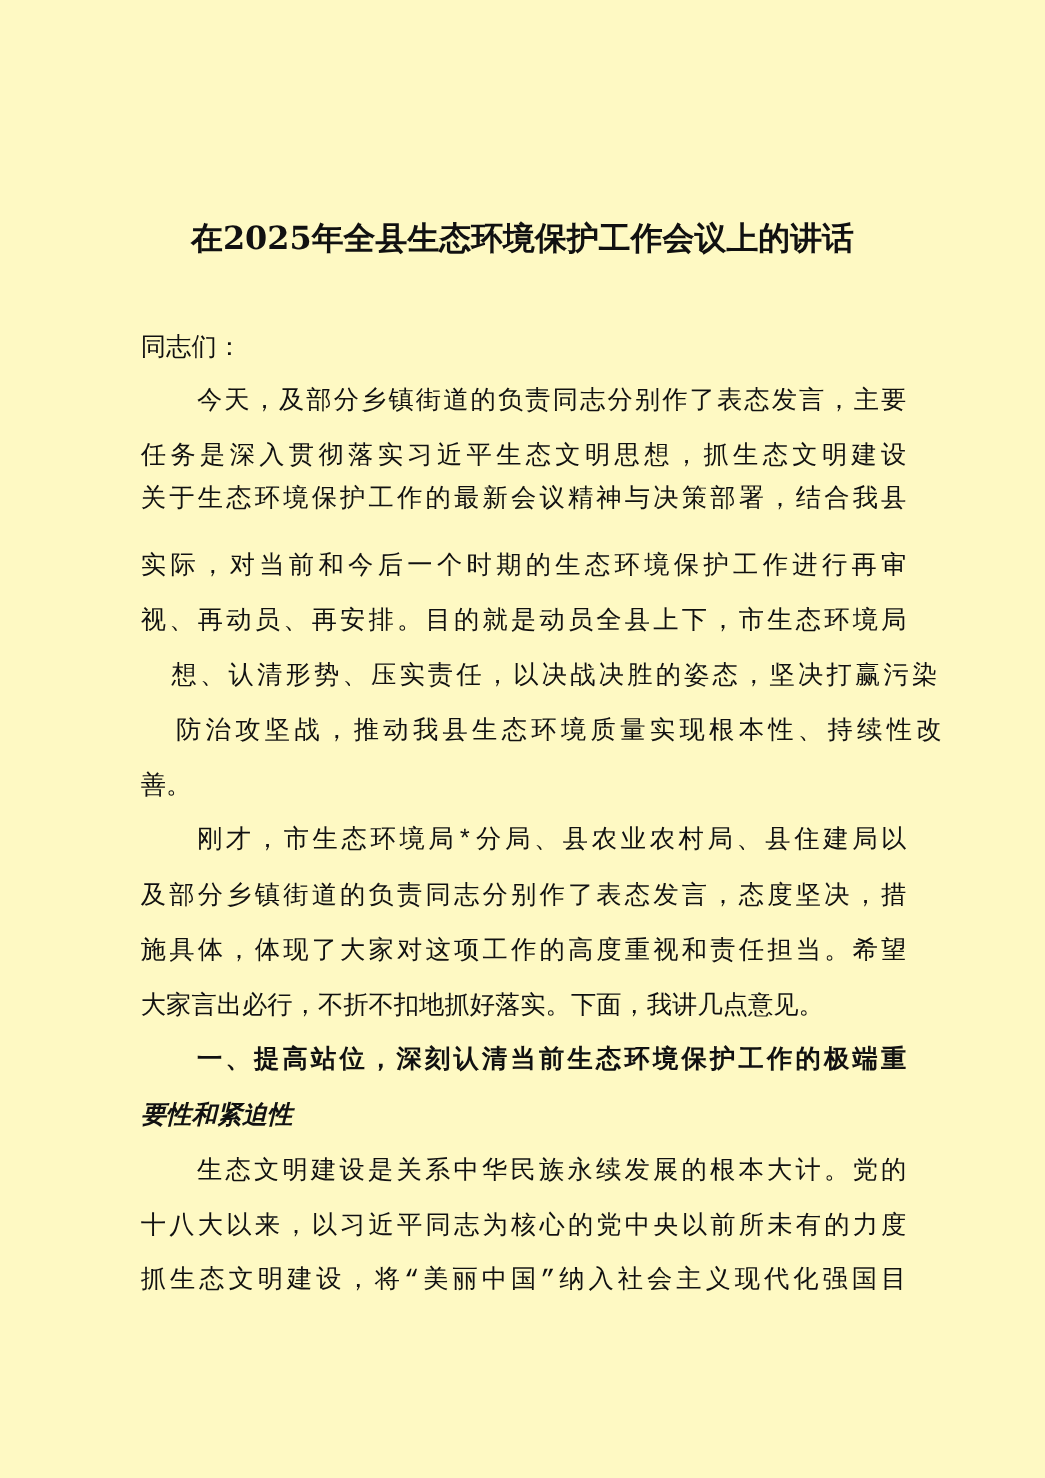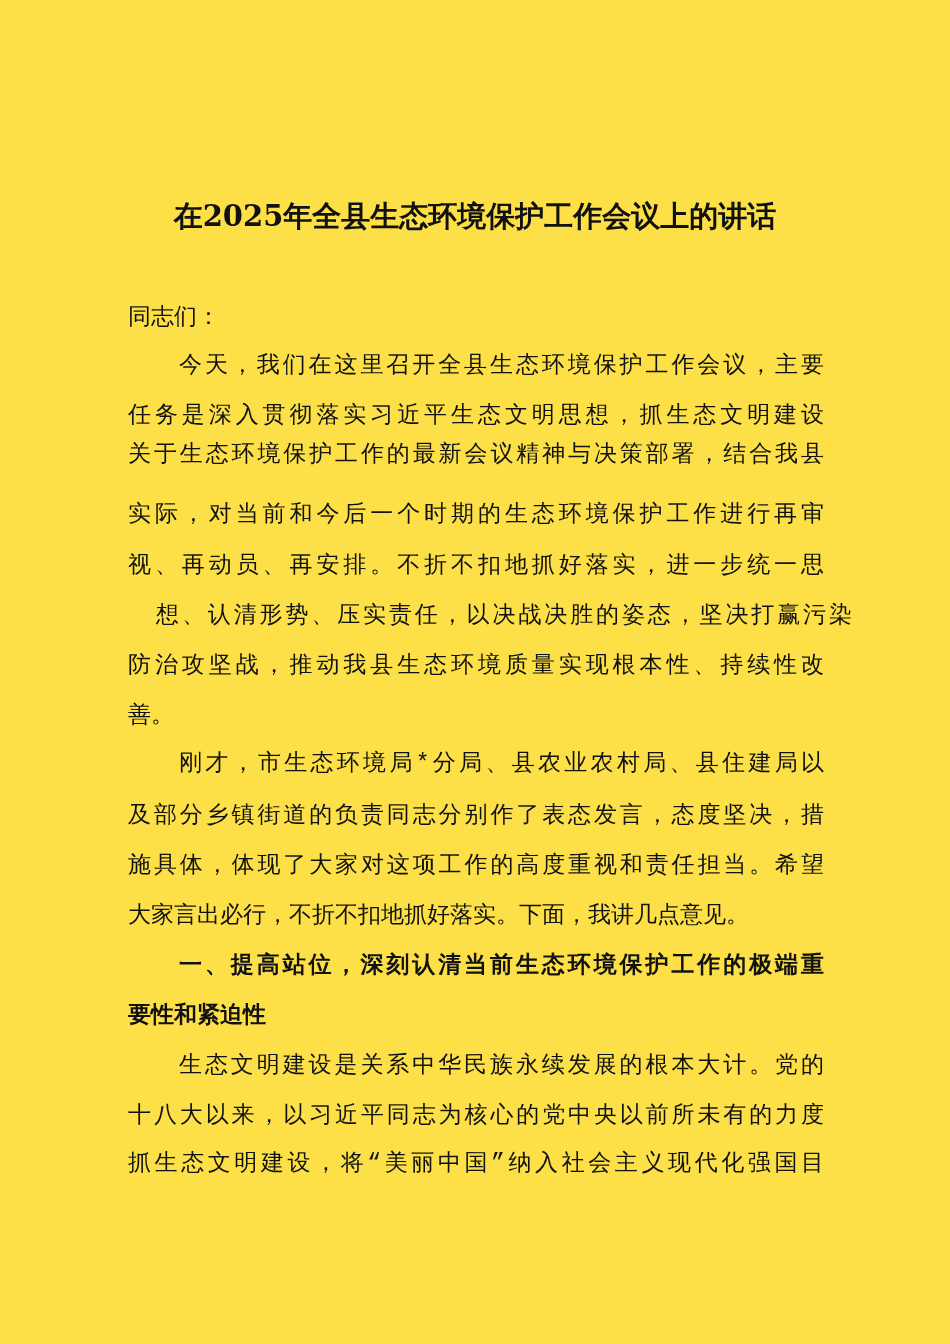--- a/index.html
+++ b/index.html
@@ -12,21 +12,21 @@
       height: 1344px;
       position: relative;
       overflow: hidden;
       color: #111111;
     }
     .page {
       position: absolute;
       left: 0; top: 0;
       width: 950px;
       height: 1344px;
-      background: #fde047;
+      background: #fef9c3;
     }
     .title {
       position: absolute;
       left: 0;
       width: 950px;
       top: 196px;
       text-align: center;
       font-family: "DejaVu Serif", "Liberation Serif", serif;
       font-size: 29px;
       font-weight: bold;
@@ -61,40 +61,40 @@
 </head>
 <body>
 
 <div class="page">
 
   <div class="title">在2025年全县生态环境保护工作会议上的讲话</div>
 
   <div class="line last" style="top:291px;">同志们：</div>
 
   <div>
-    <div class="line indent" style="top:339px;">今天，我们在这里召开全县生态环境保护工作会议，主要</div>
+    <div class="line indent" style="top:339px;">今天，及部分乡镇街道的负责同志分别作了表态发言，主要</div>
     <div class="line" style="top:389px;">任务是深入贯彻落实习近平生态文明思想，抓生态文明建设</div>
     <div class="line" style="top:428px;">关于生态环境保护工作的最新会议精神与决策部署，结合我县</div>
     <div class="line" style="top:489px;font-family:Liberation Serif, serif;">实际，对当前和今后一个时期的生态环境保护工作进行再审</div>
-    <div class="line" style="top:539px;">视、再动员、再安排。不折不扣地抓好落实，进一步统一思</div>
+    <div class="line" style="top:539px;">视、再动员、再安排。目的就是动员全县上下，市生态环境局</div>
     <div class="line" style="top:589px;margin-left:28px;">想、认清形势、压实责任，以决战决胜的姿态，坚决打赢污染</div>
-    <div class="line" style="top:639px;">防治攻坚战，推动我县生态环境质量实现根本性、持续性改</div>
+    <div class="line" style="top:639px;margin-left:32px;">防治攻坚战，推动我县生态环境质量实现根本性、持续性改</div>
     <div class="line last" style="top:689px;">善。</div>
   </div>
 
   <div>
     <div class="line indent" style="top:739px;font-family:Liberation Mono, monospace;">刚才，市生态环境局*分局、县农业农村局、县住建局以</div>
     <div class="line" style="top:789px;">及部分乡镇街道的负责同志分别作了表态发言，态度坚决，措</div>
     <div class="line" style="top:839px;">施具体，体现了大家对这项工作的高度重视和责任担当。希望</div>
     <div class="line last" style="top:889px;">大家言出必行，不折不扣地抓好落实。下面，我讲几点意见。</div>
   </div>
 
   <div>
-    <div class="line indent bold" style="top:939px;">一、提高站位，深刻认清当前生态环境保护工作的极端重</div>
-    <div class="line bold last" style="top:989px;">要性和紧迫性</div>
+    <div class="line indent bold" style="top:939px;font-family:Liberation Mono, monospace;">一、提高站位，深刻认清当前生态环境保护工作的极端重</div>
+    <div class="line bold last" style="top:989px;font-style:italic;">要性和紧迫性</div>
   </div>
 
   <div>
     <div class="line indent" style="top:1039px;">生态文明建设是关系中华民族永续发展的根本大计。党的</div>
     <div class="line" style="top:1089px;">十八大以来，以习近平同志为核心的党中央以前所未有的力度</div>
     <div class="line" style="top:1139px;font-family:Liberation Mono, monospace;">抓生态文明建设，将“美丽中国”纳入社会主义现代化强国目</div>
   </div>
 
 </div>
 

